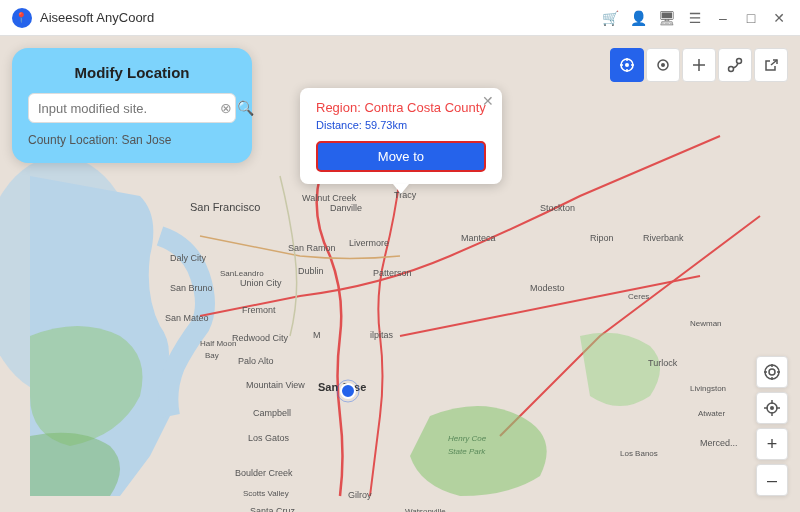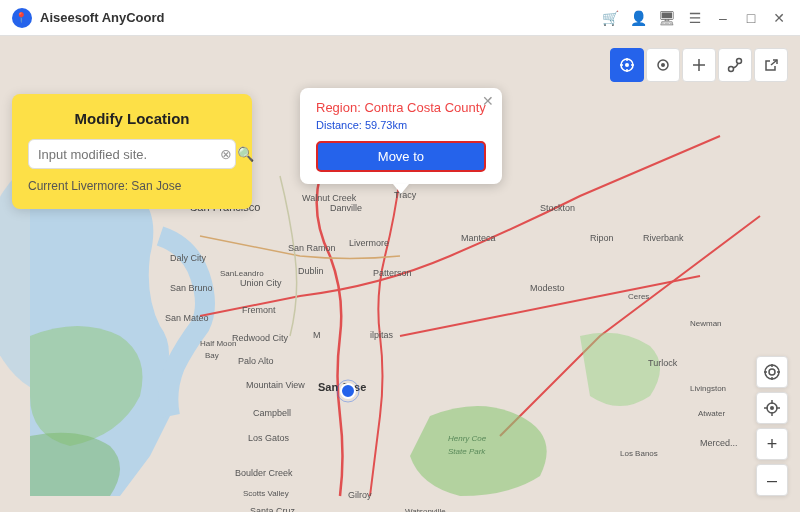--- a/index.html
+++ b/index.html
@@ -24,21 +24,20 @@
       margin-right: 8px;
     }
     #titlebar .app-icon::after {
       content: '📍';
       font-size: 10px;
     }
     #titlebar .title-text {
       font-size: 13px;
       color: #333;
       flex: 1;
-      font-weight: bold;
     }
     .window-controls {
       display: flex;
       gap: 10px;
       align-items: center;
     }
     .window-controls span {
       font-size: 14px;
       color: #666;
       cursor: pointer;
@@ -64,26 +63,25 @@
     #map-svg {
       width: 100%; height: 100%;
     }
 
     
     #left-panel {
       position: absolute;
       top: 12px;
       left: 12px;
       width: 240px;
-      background: #fde047;
-      border-radius: 8px;
+      background: #7dd3fc;
+      border-radius: 16px;
       box-shadow: 0 2px 12px rgba(0,0,0,0.15);
       padding: 16px;
       z-index: 50;
-      margin-top: 46px;
     }
     #left-panel .panel-title {
       font-size: 15px;
       font-weight: 600;
       color: #222;
       text-align: center;
       margin-bottom: 12px;
     }
     .search-box {
       display: flex;
@@ -327,21 +325,21 @@
     </svg>
   </div>
 
   <div id="left-panel">
     <div class="panel-title">Modify Location</div>
     <div class="search-box">
       <input type="text" placeholder="Input modified site." style="">
       <span class="icon-clear">⊗</span>
       <span class="icon-search">🔍</span>
     </div>
-    <div class="current-location">Current Livermore: San Jose</div>
+    <div class="current-location">County Location: San Jose</div>
   </div>
 
   <div id="popup-tooltip">
     <span class="close-btn">✕</span>
     <div class="region-text">
       <span>Region:</span>
       <span>Contra Costa County</span>
     </div>
     <div class="distance-text">
       <span>Distance:</span>

